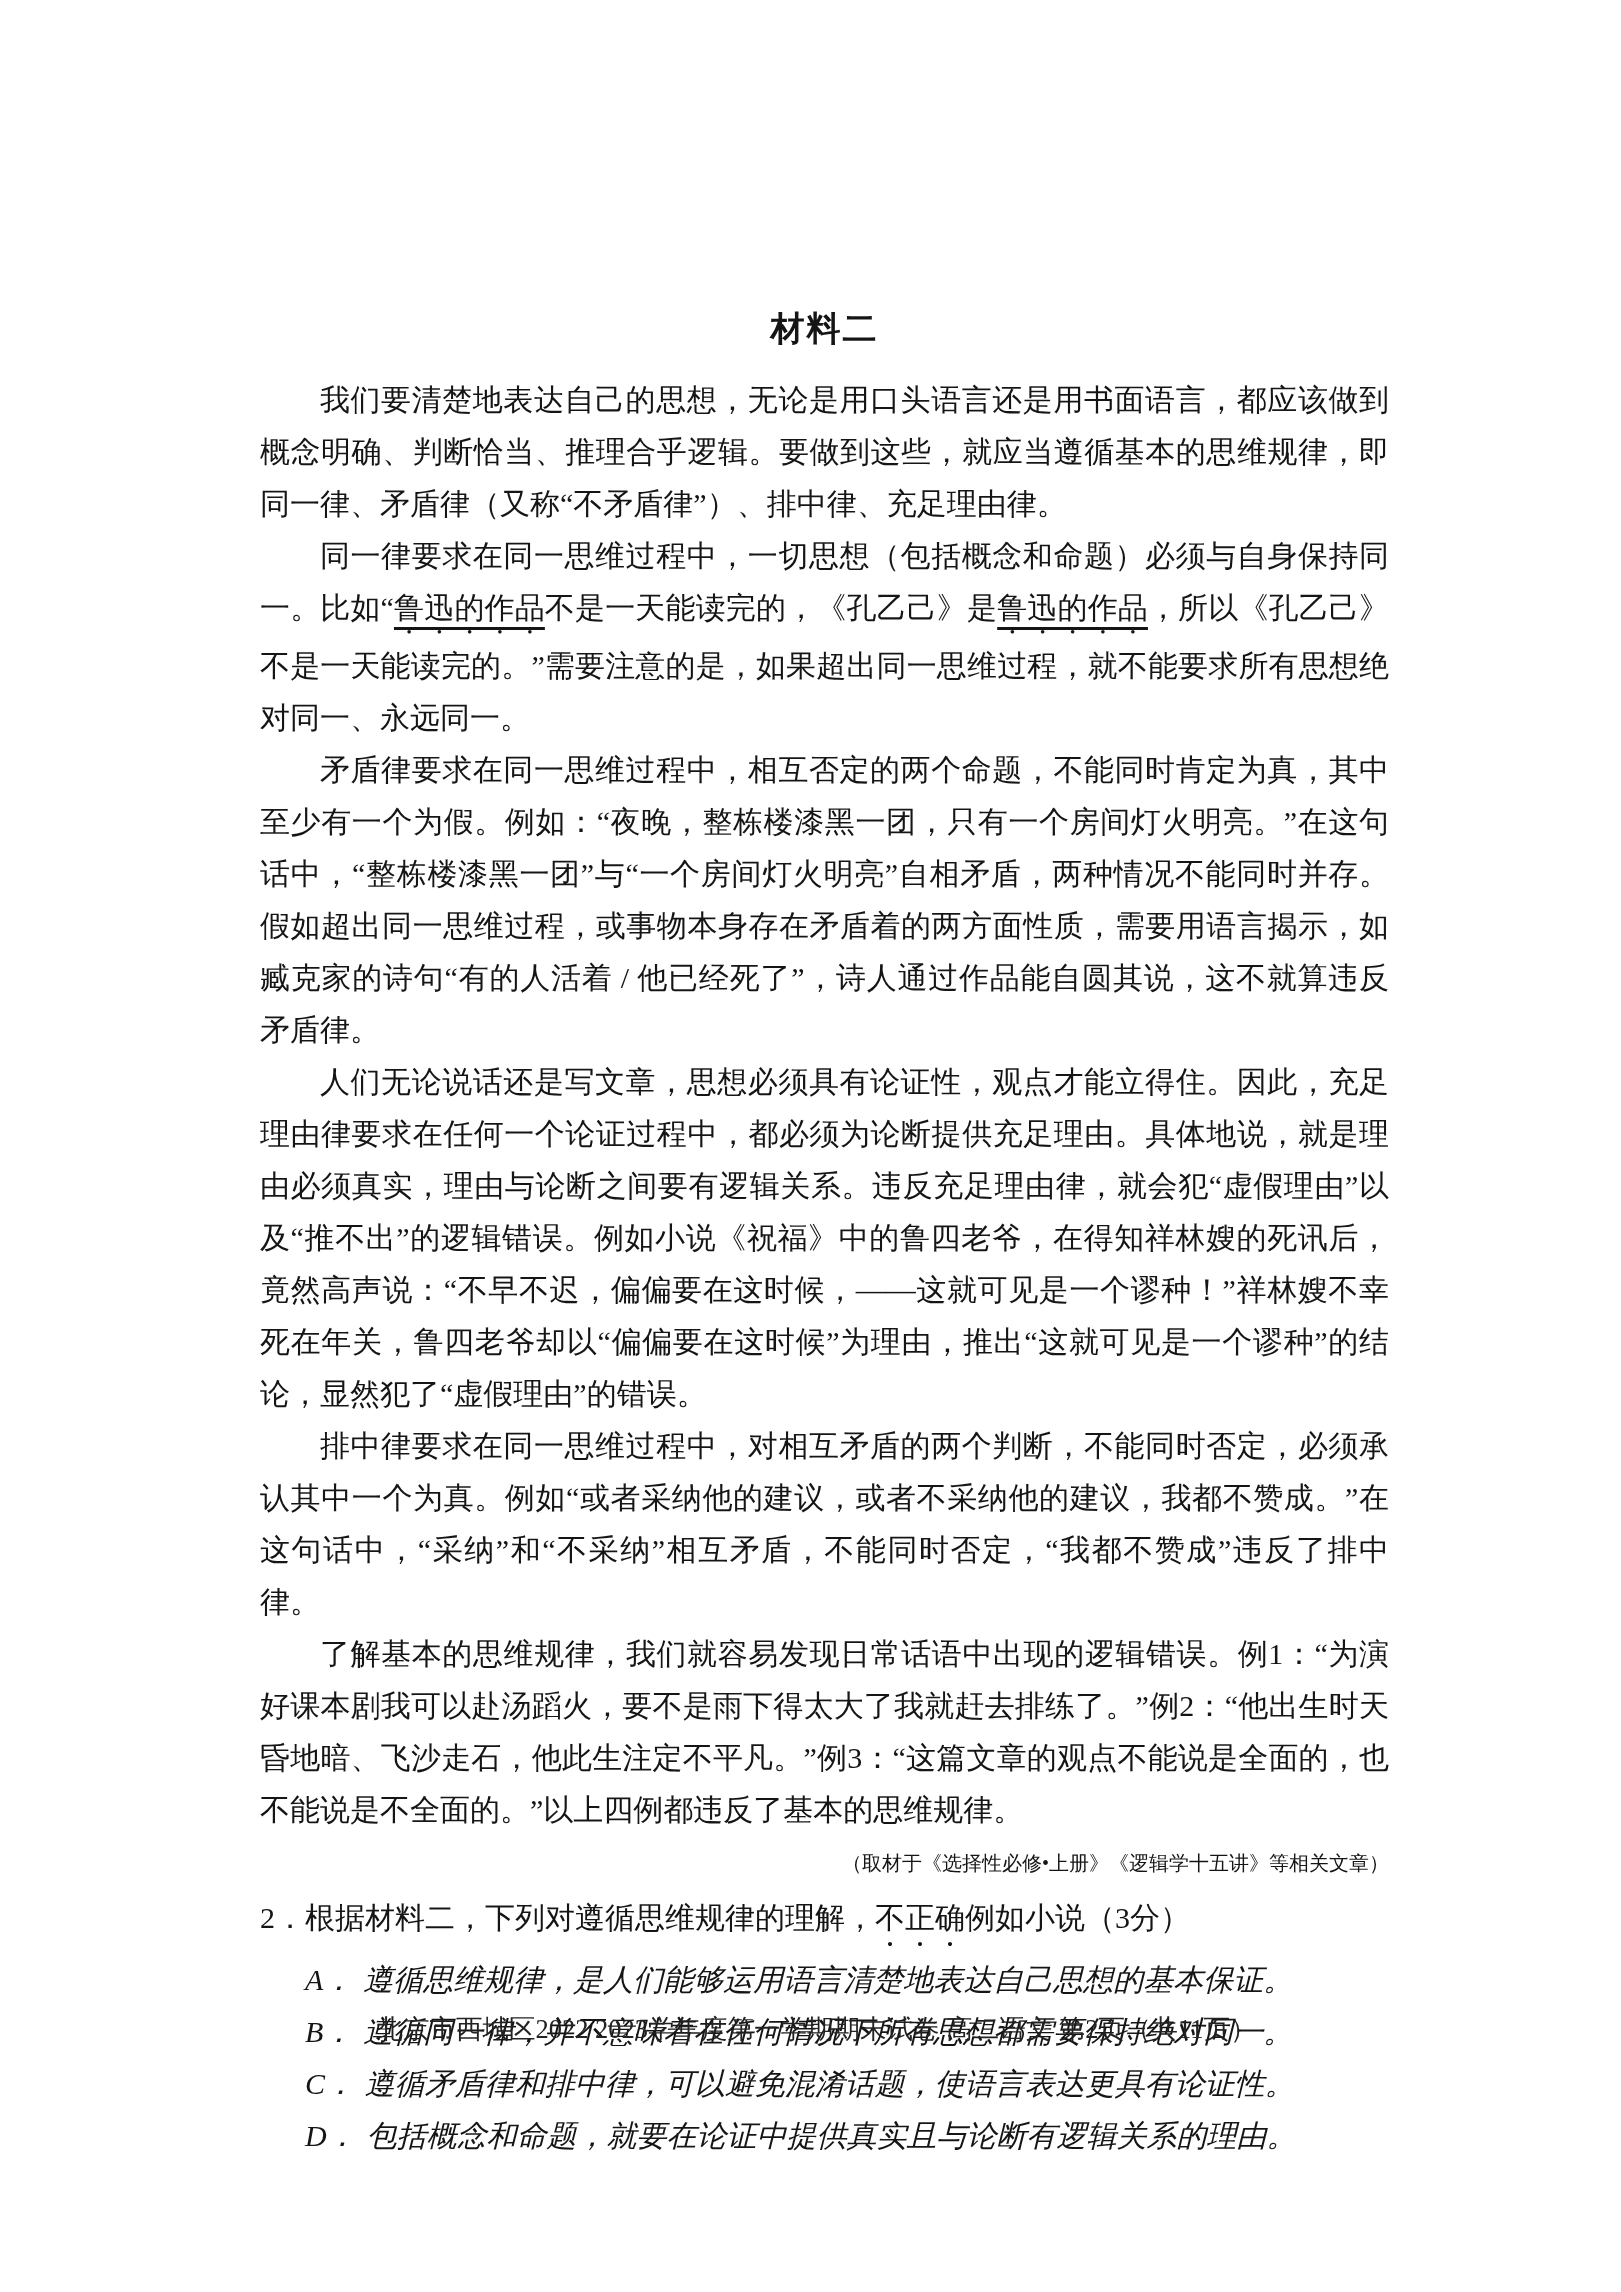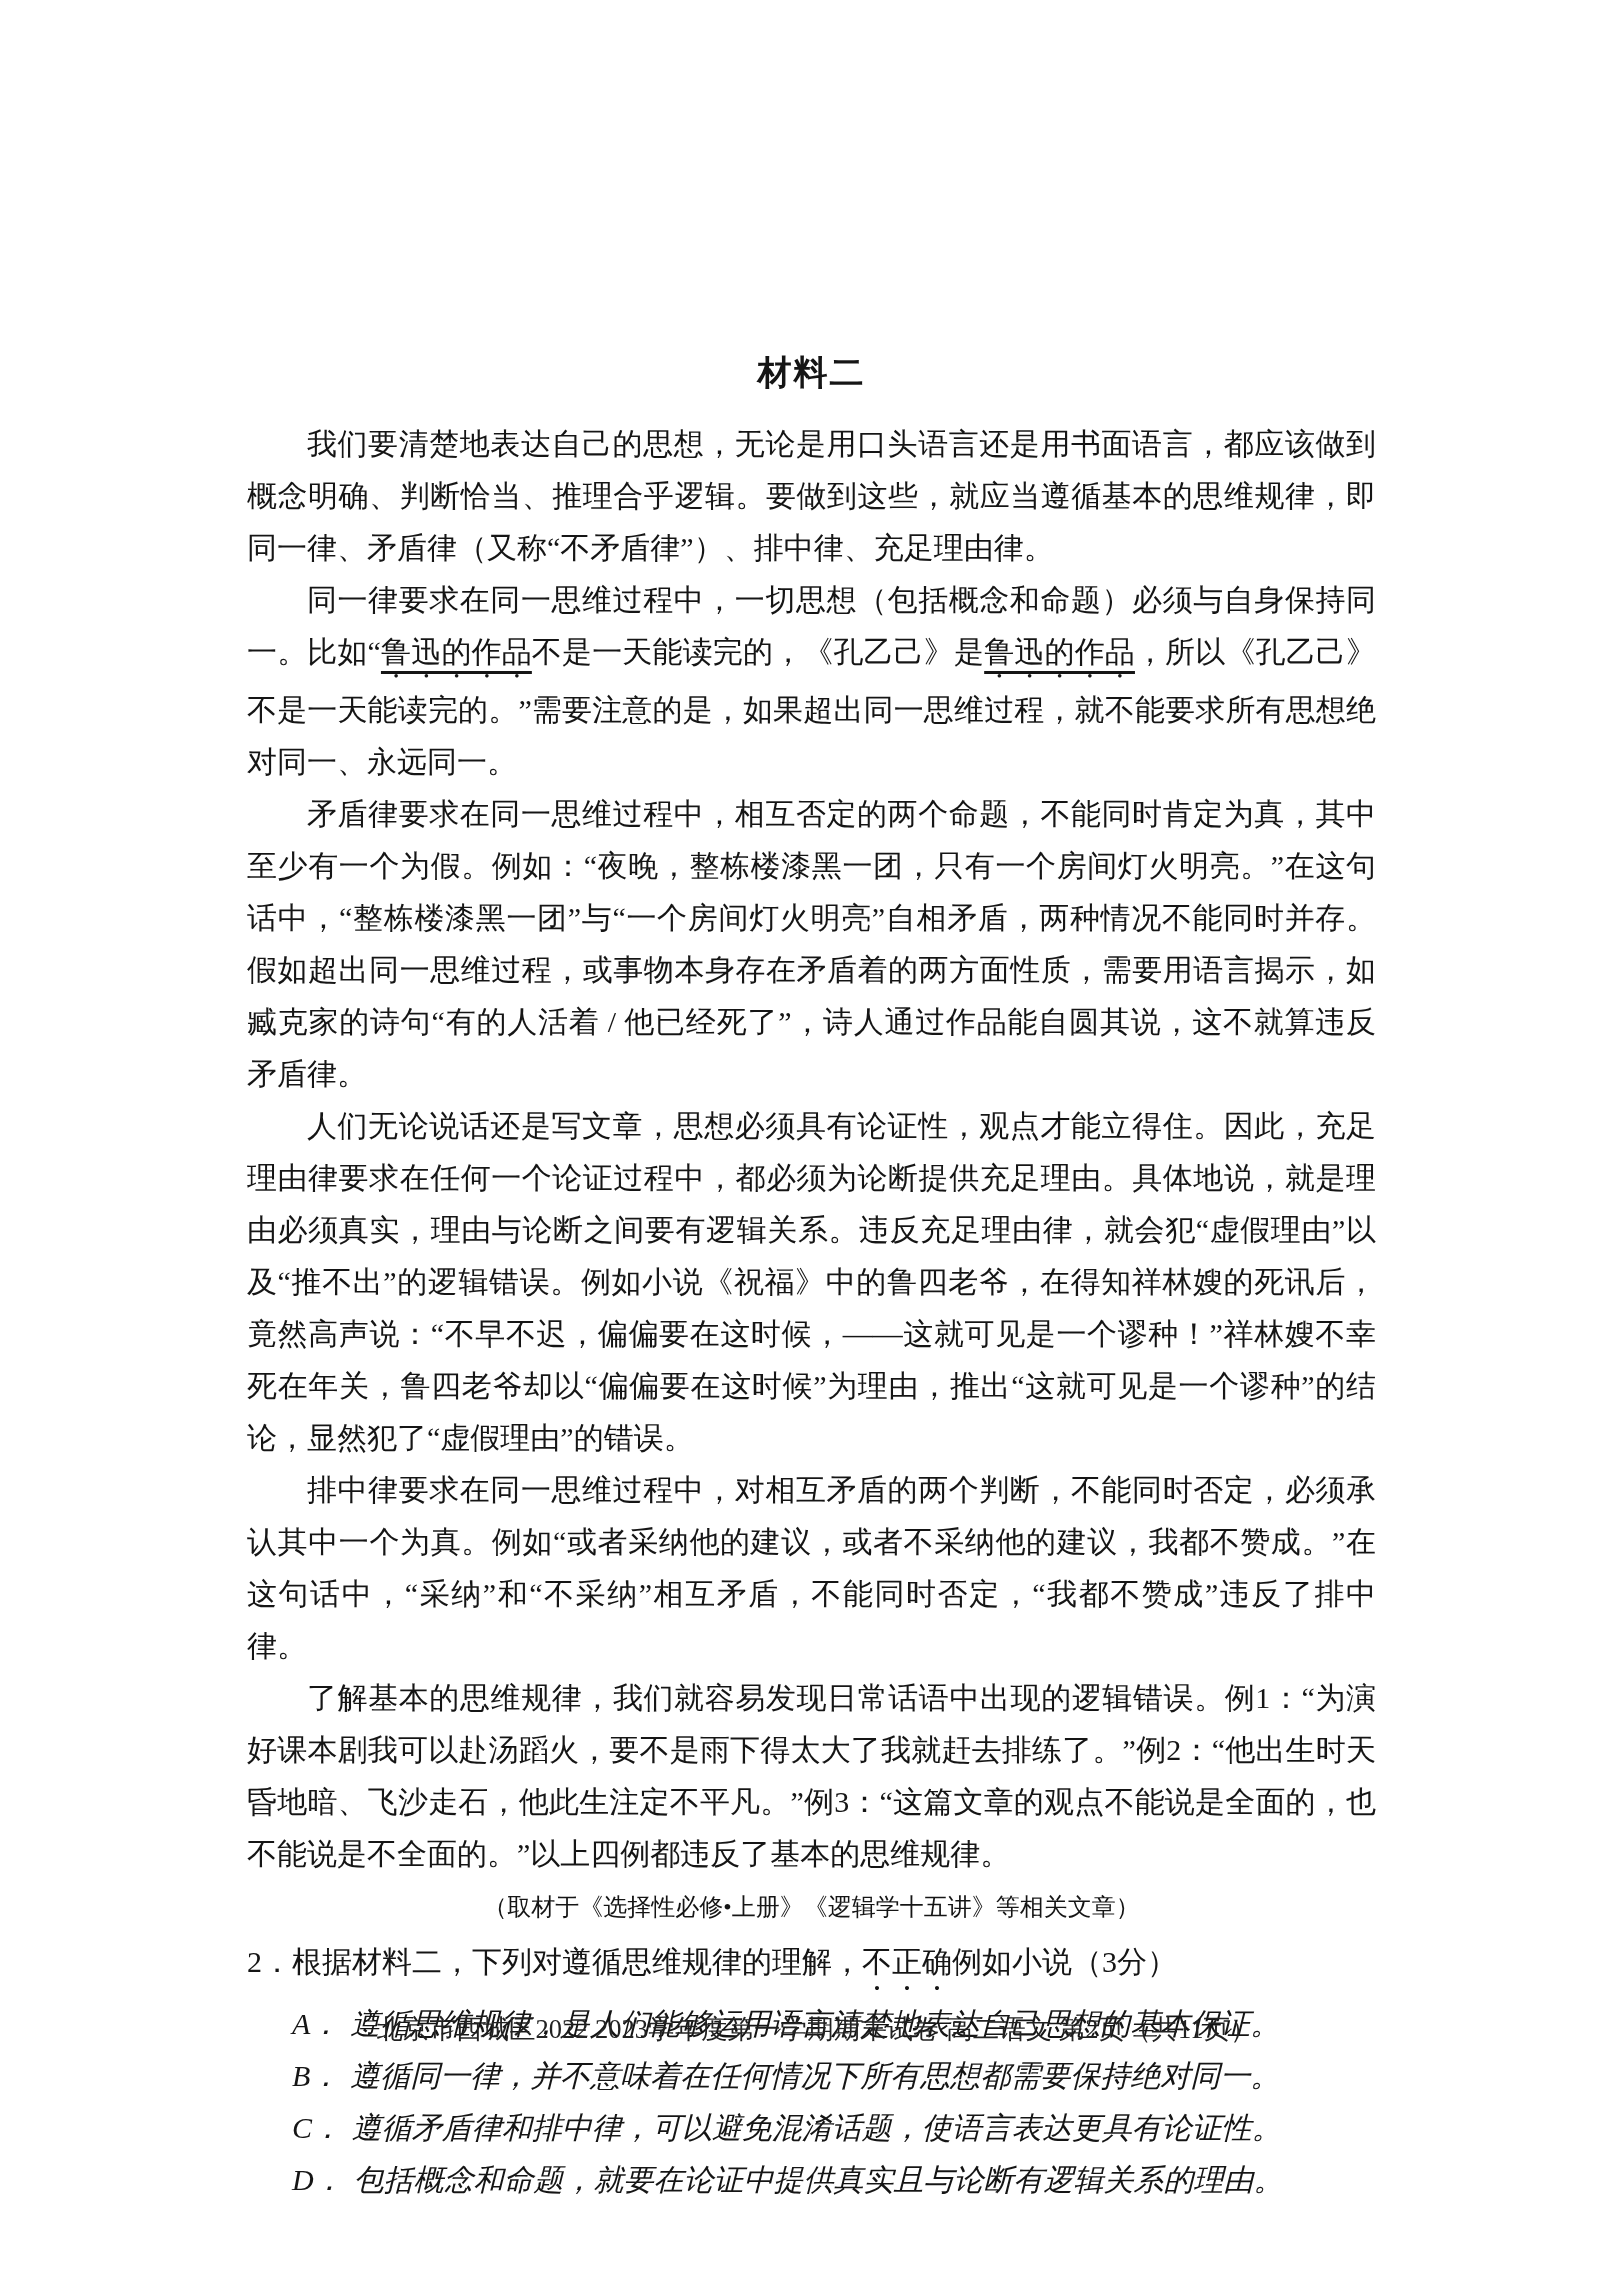--- a/index.html
+++ b/index.html
@@ -11,24 +11,23 @@
     position: relative;
     width: 1621px;
     height: 2293px;
     background: #ffffff;
     color: #151515;
     font-family: "Liberation Serif", "DejaVu Serif", serif;
     overflow: hidden;
   }
   .content {
     position: absolute;
-    left: 247px;
+    left: 260px;
     top: 306px;
     width: 1129px;
-    margin-top: 44px;
   }
   .material-title {
     margin: 0 0 21.6px 0;
     text-align: center;
     font-family: "Liberation Sans", "DejaVu Sans", sans-serif;
     font-weight: 700;
     font-size: 34px;
     letter-spacing: 2px;
   }
   .para {
@@ -52,23 +51,23 @@
     text-emphasis-position: under right;
   }
   .seg-dots {
     -webkit-text-emphasis: filled dot #151515;
     text-emphasis: filled dot #151515;
     -webkit-text-emphasis-position: under right;
     text-emphasis-position: under right;
     font-family: Liberation Mono, monospace;
   }
   .attribution {
-    font-size: 24px;
+    font-size: 20px;
     line-height: 55px;
-    text-align: center;
+    text-align: right;
   }
   .question-line {
     font-size: 30px;
     line-height: 53px;
     text-align: justify;
   }
   .option-row {
     font-size: 30px;
     line-height: 52px;
     padding-left: 45px;

